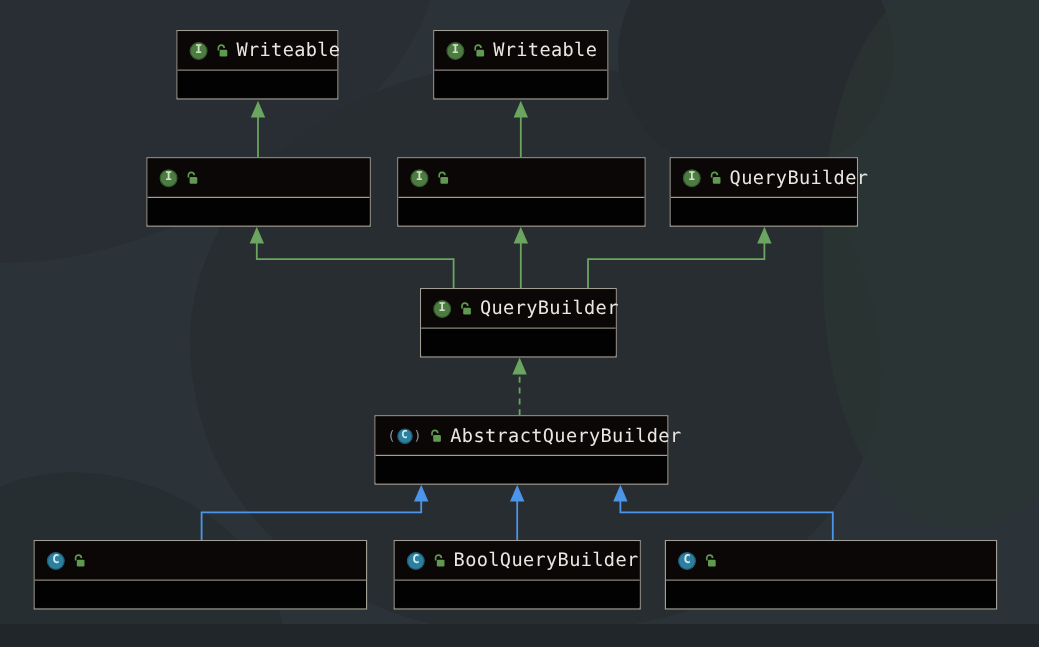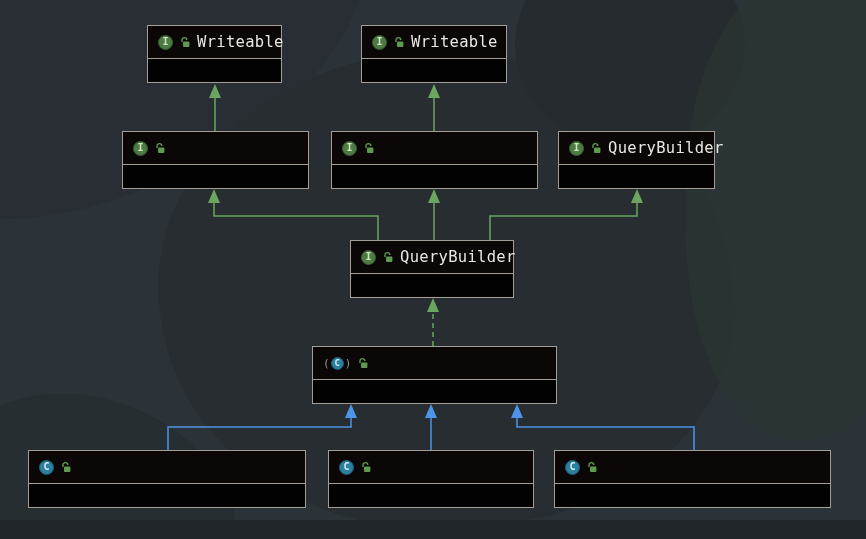--- a/index.html
+++ b/index.html
@@ -200,20 +200,21 @@
         <span class="paren">(</span>
         <span class="ic ic-c" style="width:13px;height:13px;font-size:9px;">C</span>
         <span class="paren">)</span>
       </span>
       <span class="lock">
         <svg width="10" height="12" viewBox="0 0 10 12">
             <path d="M2 6 V4 a2.4 2.4 0 0 1 4.8 0" fill="none" stroke="#5f9a50" stroke-width="1.4"></path>
             <rect x="3" y="5.5" width="6.4" height="5.6" rx="1" fill="#5f9a50"></rect>
           </svg>
       </span>
+      <span class="node-label">AbstractQueryBuilder</span>
     </div>
     <div class="node-body"></div>
   </div>
 
   <div class="node n-geodistance">
     <div class="node-title">
       <span class="ic ic-c">C</span>
       <span class="lock">
         <svg width="10" height="12" viewBox="0 0 10 12">
             <path d="M2 6 V4 a2.4 2.4 0 0 1 4.8 0" fill="none" stroke="#5f9a50" stroke-width="1.4"></path>
@@ -226,20 +227,21 @@
 
   <div class="node n-bool">
     <div class="node-title">
       <span class="ic ic-c">C</span>
       <span class="lock">
         <svg width="10" height="12" viewBox="0 0 10 12">
             <path d="M2 6 V4 a2.4 2.4 0 0 1 4.8 0" fill="none" stroke="#5f9a50" stroke-width="1.4"></path>
             <rect x="3" y="5.5" width="6.4" height="5.6" rx="1" fill="#5f9a50"></rect>
           </svg>
       </span>
+      <span class="node-label">BoolQueryBuilder</span>
     </div>
     <div class="node-body"></div>
   </div>
 
   <div class="node n-querystring">
     <div class="node-title">
       <span class="ic ic-c">C</span>
       <span class="lock">
         <svg width="10" height="12" viewBox="0 0 10 12">
             <path d="M2 6 V4 a2.4 2.4 0 0 1 4.8 0" fill="none" stroke="#5f9a50" stroke-width="1.4"></path>

